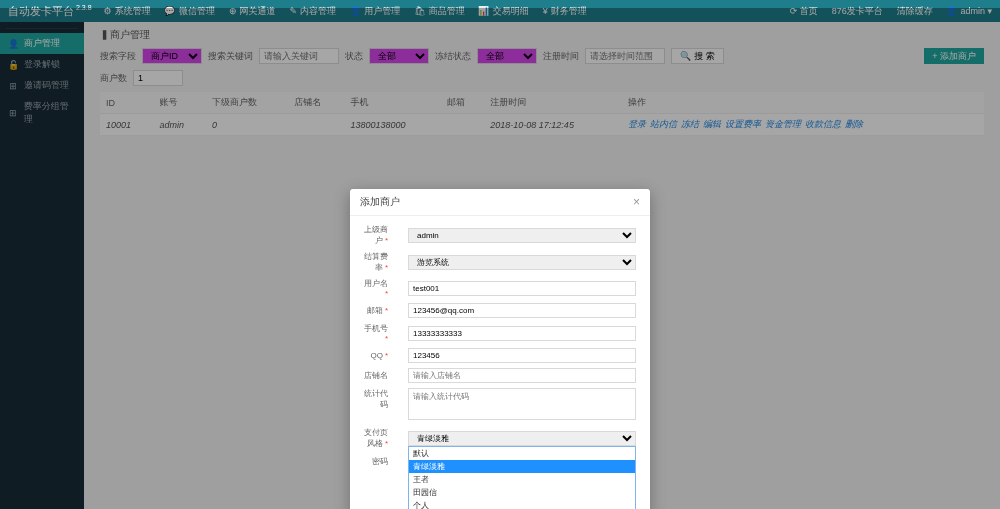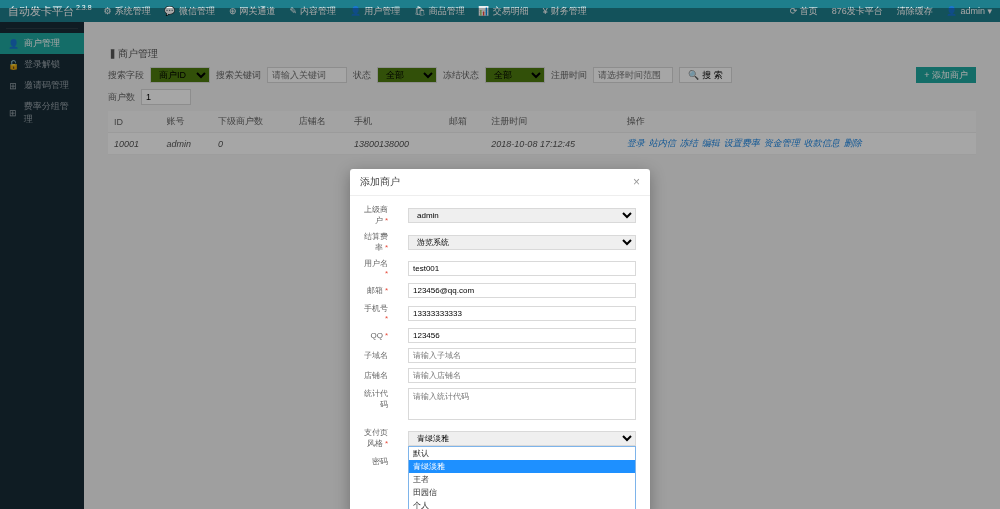--- a/index.html
+++ b/index.html
@@ -10,25 +10,25 @@
 .topnav{display:flex;margin-left:12px;gap:14px;}
 .topnav-item{display:flex;align-items:center;gap:3px;font-size:9px;cursor:pointer;}
 .topnav-item .ic{font-size:9px;}
 .top-right{margin-left:auto;display:flex;gap:14px;align-items:center;font-size:9px;}
 .top-right span{cursor:pointer;}
 .layout{display:flex;height:calc(100% - 22px);}
 .sidebar{background:#172b36;width:84px;display:flex;flex-direction:column;padding-top:4px;}
 .side-item{display:flex;align-items:center;gap:6px;color:#9aa5ac;padding:4px 8px;font-size:9px;cursor:pointer;}
 .side-item.active{background:#1fa8a0;color:#fff;}
 .side-item .ic{width:10px;text-align:center;}
-.main{flex:1;background:#f5f5f5;padding:6px 24px;margin-top:19px;}
+.main{flex:1;background:#f5f5f5;padding:6px 16px;}
 .page-title{font-size:10px;color:#555;margin-bottom:6px;}
 .filter-row{display:flex;align-items:center;gap:6px;margin-bottom:6px;}
 .filt-lbl{font-size:9px;color:#666;}
-.sel{border:1px solid #d9d9d9;background:#4d7c0f;height:16px;font-size:9px;padding:0 4px;min-width:60px;}
+.sel{border:1px solid #d9d9d9;background:#d946ef;height:16px;font-size:9px;padding:0 4px;min-width:60px;}
 .txt{border:1px solid #d9d9d9;background:#fff;height:16px;font-size:9px;padding:0 4px;width:80px;}
 .btn-sm{border:1px solid #d9d9d9;background:#fff;height:16px;font-size:9px;padding:0 8px;cursor:pointer;display:flex;align-items:center;gap:3px;}
 .btn-add{background:#1fa8a0;color:#fff;border:none;height:16px;font-size:9px;padding:0 8px;cursor:pointer;margin-left:auto;text-align:right;}
 table{width:100%;border-collapse:collapse;background:#fff;font-size:9px;}
 th{background:#fafafa;border-bottom:1px solid #eee;padding:4px 6px;text-align:left;color:#666;font-weight:400;}
 td{border-bottom:1px solid #f2f2f2;padding:4px 6px;color:#555;font-style:italic;}
 .actions{color:#1e88e5;}
 .actions span{margin-right:4px;cursor:pointer;}
 .overlay{position:absolute;top:8px;left:0;width:100%;height:100%;background:rgba(0,0,0,0.35);display:flex;justify-content:center;align-items:flex-end;padding-top:68px;}
 .modal{background:#fff;width:300px;border-radius:3px;box-shadow:0 4px 16px rgba(0,0,0,0.3);position:relative;}
@@ -194,24 +194,20 @@
         </div>
         <div class="frow">
           <div class="flbl">手机号<span class="req">*</span></div>
           <div class="fctl"><input class="finp" value="13333333333" style=""></div>
         </div>
         <div class="frow">
           <div class="flbl">QQ<span class="req">*</span></div>
           <div class="fctl"><input class="finp" value="123456" style=""></div>
         </div>
         <div class="frow">
-          <div class="flbl">子域名</div>
-          <div class="fctl"><input class="finp" placeholder="请输入子域名" style=""></div>
-        </div>
-        <div class="frow">
           <div class="flbl">店铺名</div>
           <div class="fctl"><input class="finp" placeholder="请输入店铺名" style=""></div>
         </div>
         <div class="frow tall">
           <div class="flbl">统计代码</div>
           <div class="fctl"><textarea class="ftxt" placeholder="请输入统计代码" style=""></textarea></div>
         </div>
         <div class="frow">
           <div class="flbl">支付页风格<span class="req">*</span></div>
           <div class="fctl">

